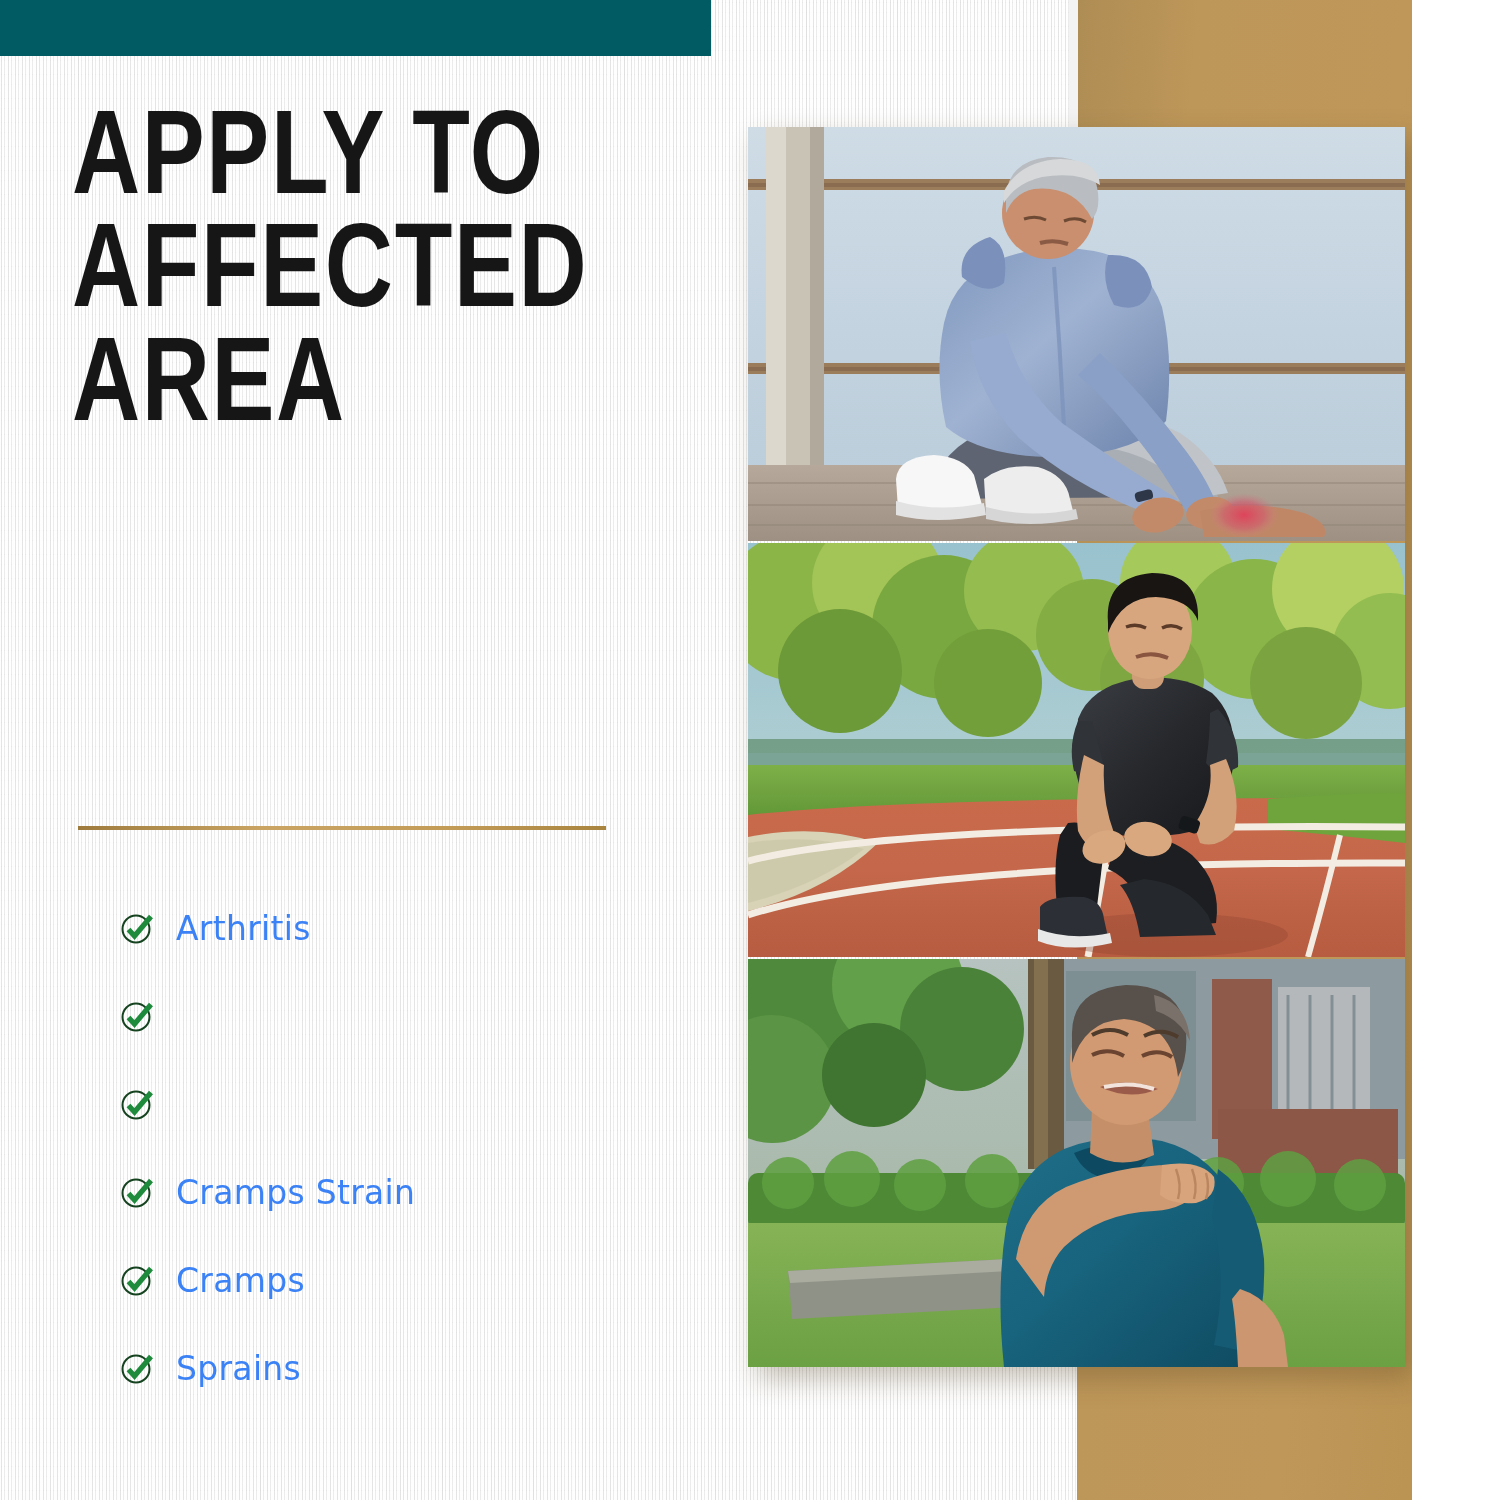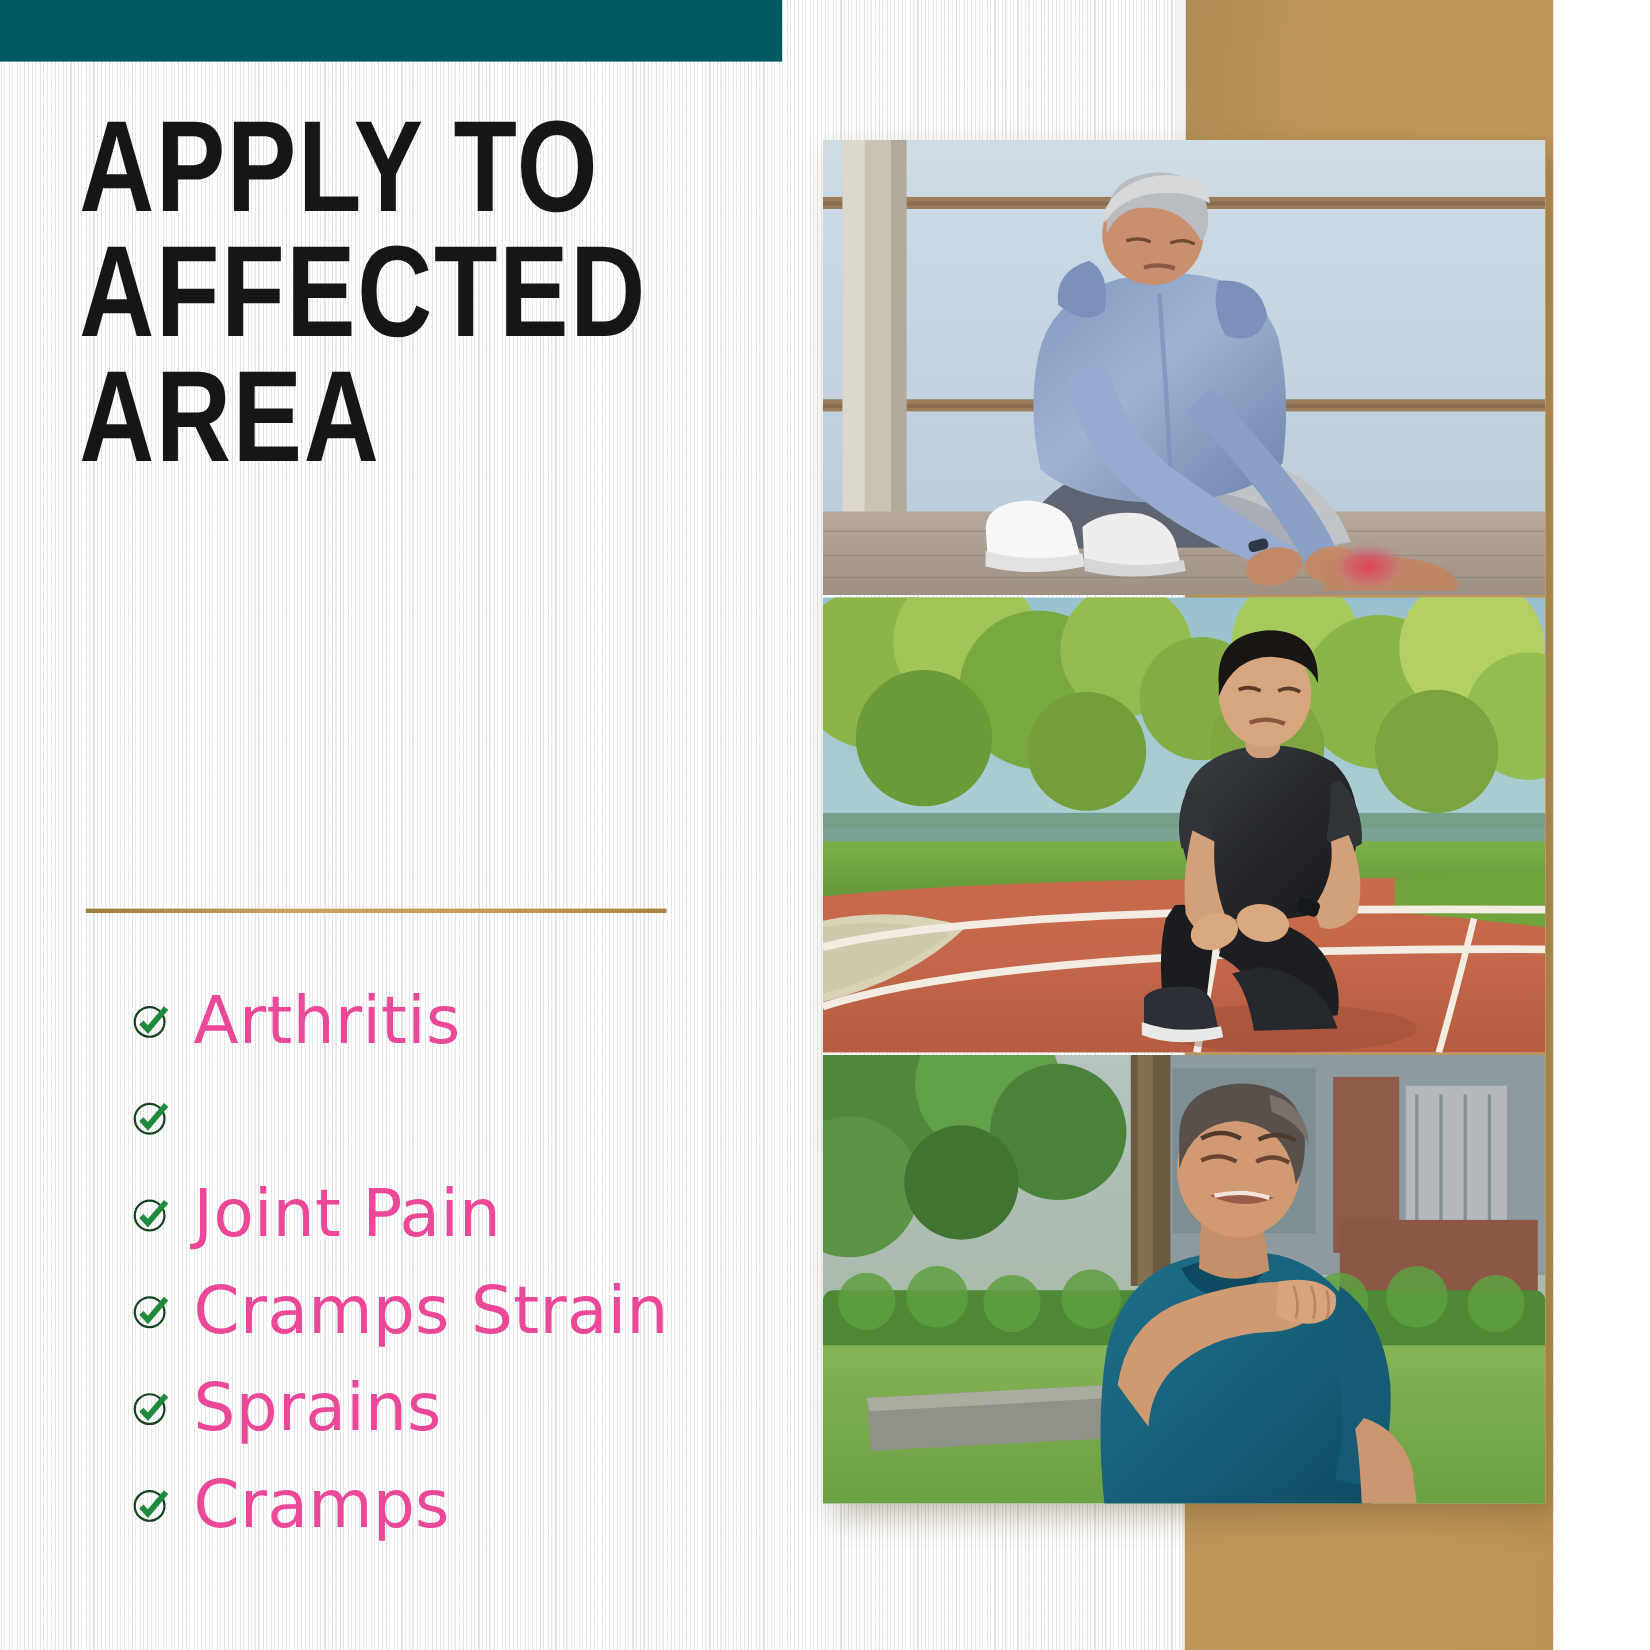--- a/index.html
+++ b/index.html
@@ -147,24 +147,24 @@
   }
   .check-icon {
     position: relative;
     width: 34px;
     height: 34px;
     flex: 0 0 34px;
     margin-right: 22px;
   }
   .check-icon svg { display: block; overflow: visible; }
   .benefit-label {
-    color: #ec4899;
+    color: #3b82f6;
     font-family: "DejaVu Sans", "Liberation Sans", sans-serif;
     font-weight: 400;
-    font-size: 60px;
+    font-size: 33px;
     line-height: 1;
     letter-spacing: 0.3px;
     white-space: nowrap;
   }
 
   
   .photo-col {
     position: absolute;
     left: 748px;
     top: 127px;
@@ -235,51 +235,50 @@
       </span>
     </div>
 
     <div class="benefit-row">
       <span class="check-icon">
         <svg viewBox="0 0 34 34" width="34" height="34" aria-hidden="true">
           <circle cx="16" cy="18" r="13.5" fill="none" stroke="#15431f" stroke-width="2"></circle>
           <path d="M8.5 18.5 L14.5 25 L31 5.5" fill="none" stroke="#1e8b3c" stroke-width="5.2" stroke-linecap="butt" stroke-linejoin="miter"></path>
         </svg>
       </span>
-      <span class="benefit-label">Joint Pain</span>
     </div>
 
     <div class="benefit-row">
       <span class="check-icon">
         <svg viewBox="0 0 34 34" width="34" height="34" aria-hidden="true">
           <circle cx="16" cy="18" r="13.5" fill="none" stroke="#15431f" stroke-width="2"></circle>
           <path d="M8.5 18.5 L14.5 25 L31 5.5" fill="none" stroke="#1e8b3c" stroke-width="5.2" stroke-linecap="butt" stroke-linejoin="miter"></path>
         </svg>
       </span>
       <span class="benefit-label">Cramps Strain</span>
     </div>
 
     <div class="benefit-row">
       <span class="check-icon">
         <svg viewBox="0 0 34 34" width="34" height="34" aria-hidden="true">
           <circle cx="16" cy="18" r="13.5" fill="none" stroke="#15431f" stroke-width="2"></circle>
           <path d="M8.5 18.5 L14.5 25 L31 5.5" fill="none" stroke="#1e8b3c" stroke-width="5.2" stroke-linecap="butt" stroke-linejoin="miter"></path>
         </svg>
       </span>
-      <span class="benefit-label">Sprains</span>
+      <span class="benefit-label">Cramps</span>
     </div>
 
     <div class="benefit-row">
       <span class="check-icon">
         <svg viewBox="0 0 34 34" width="34" height="34" aria-hidden="true">
           <circle cx="16" cy="18" r="13.5" fill="none" stroke="#15431f" stroke-width="2"></circle>
           <path d="M8.5 18.5 L14.5 25 L31 5.5" fill="none" stroke="#1e8b3c" stroke-width="5.2" stroke-linecap="butt" stroke-linejoin="miter"></path>
         </svg>
       </span>
-      <span class="benefit-label">Cramps</span>
+      <span class="benefit-label">Sprains</span>
     </div>
 
   </div>
 
   <div class="photo-col">
 
     <div class="photo photo-1">
       <svg viewBox="0 0 657 414" preserveAspectRatio="xMidYMid slice" aria-hidden="true">
         <defs>
           <linearGradient id="p1sky" x1="0" y1="0" x2="0" y2="1">

